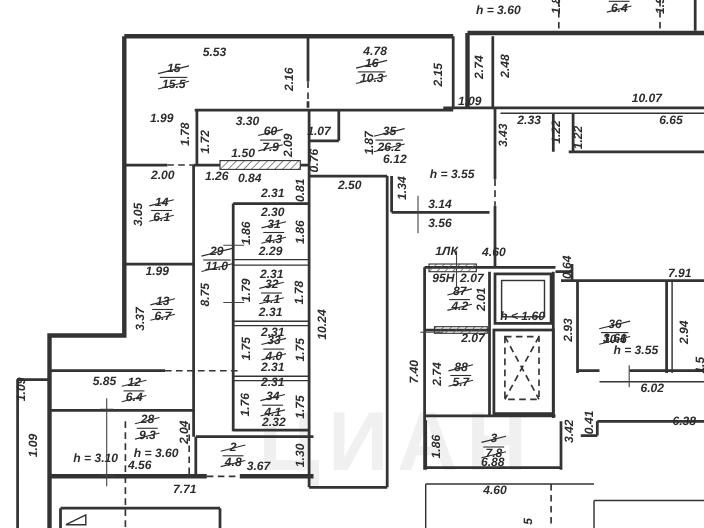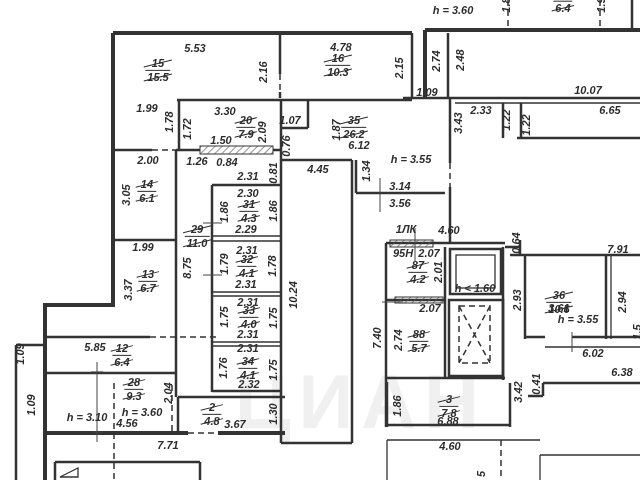--- a/index.html
+++ b/index.html
@@ -130,21 +130,21 @@
       <div class="lbl" style="left: 411px; top: 159px;">h = 3.55</div>
       <div class="lbl" style="left: 427px; top: 92px;">1.09</div>
       <div class="lbl" style="left: 588px; top: 90px;">10.07</div>
       <div class="lbl" style="left: 481px; top: 110px;">2.33</div>
       <div class="lbl" style="left: 610px; top: 110px;">6.65</div>
       <div class="lbl v" style="left: 458px; top: 123px;">3.43</div>
       <div class="lbl v" style="left: 506px; top: 120px;">1.22</div>
       <div class="lbl v" style="left: 526px; top: 125px;">1.22</div>
       <div class="lbl" style="left: 248px; top: 176px;">2.31</div>
       <div class="lbl v" style="left: 273px; top: 173px;">0.81</div>
-      <div class="lbl" style="left: 318px; top: 169px;">4.45</div>
+      <div class="lbl" style="left: 318px; top: 169px;">2.50</div>
       <div class="lbl v" style="left: 366px; top: 171px;">1.34</div>
       <div class="lbl" style="left: 400px; top: 186px;">3.14</div>
       <div class="lbl" style="left: 400px; top: 203px;">3.56</div>
       <div class="lbl v" style="left: 126px; top: 195px;">3.05</div>
       <div class="lbl" style="left: 248px; top: 193px;">2.30</div>
       <div class="lbl v" style="left: 224px; top: 212px;">1.86</div>
       <div class="lbl v" style="left: 273px; top: 211px;">1.86</div>
       <div class="lbl" style="left: 246px; top: 229px;">2.29</div>
       <div class="lbl" style="left: 143px; top: 247px;">1.99</div>
       <div class="lbl" style="left: 247px; top: 250px;">2.31</div>
@@ -172,21 +172,21 @@
       <div class="lbl" style="left: 430px; top: 308px;">2.07</div>
       <div class="lbl v" style="left: 398px; top: 340px;">2.74</div>
       <div class="lbl v" style="left: 377px; top: 338px;">7.40</div>
       <div class="lbl" style="left: 618px; top: 249px;">7.91</div>
       <div class="lbl" style="left: 559px; top: 269px; margin-top: 39px;">3.61</div>
       <div class="lbl v" style="left: 517px; top: 300px;">2.93</div>
       <div class="lbl v" style="left: 622px; top: 302px;">2.94</div>
       <div class="lbl v" style="left: 637px; top: 332px;">1.5</div>
       <div class="lbl" style="left: 578px; top: 319px;">h = 3.55</div>
       <div class="lbl" style="left: 593px; top: 353px;">6.02</div>
-      <div class="lbl" style="left: 622px; top: 372px;">6.38</div>
+      <div class="lbl" style="left: 622px; top: 383px;">6.38</div>
       <div class="lbl v" style="left: 536px; top: 384px;">0.41</div>
       <div class="lbl v" style="left: 518px; top: 392px;">3.42</div>
       <div class="lbl v" style="left: 397px; top: 406px;">1.86</div>
       <div class="lbl" style="left: 448px; top: 421px;">6.88</div>
       <div class="lbl" style="left: 450px; top: 446px;">4.60</div>
       <div class="lbl v" style="left: 481px; top: 474px;">5</div>
       <div class="lbl" style="left: 95px; top: 347px;">5.85</div>
       <div class="lbl v" style="left: 20px; top: 354px;">1.09</div>
       <div class="lbl v" style="left: 31px; top: 405px;">1.09</div>
       <div class="lbl v" style="left: 168px; top: 393px;">2.04</div>
@@ -202,21 +202,21 @@
       </div>
       <div class="room" style="left: 338px; top: 65px;">
         <span class="num">16</span>
         <span class="area">10.3</span>
       </div>
       <div class="room" style="left: 563px; top: 5px;">
         <span class="num"></span>
         <span class="area">6.4</span>
       </div>
       <div class="room" style="left: 246px; top: 127px;">
-        <span class="num">20</span>
+        <span class="num">60</span>
         <span class="area">7.9</span>
       </div>
       <div class="room" style="left: 354px; top: 127px;">
         <span class="num">35</span>
         <span class="area">26.2</span>
       </div>
       <div class="room" style="left: 147px; top: 191px;">
         <span class="num">14</span>
         <span class="area">6.1</span>
       </div>

